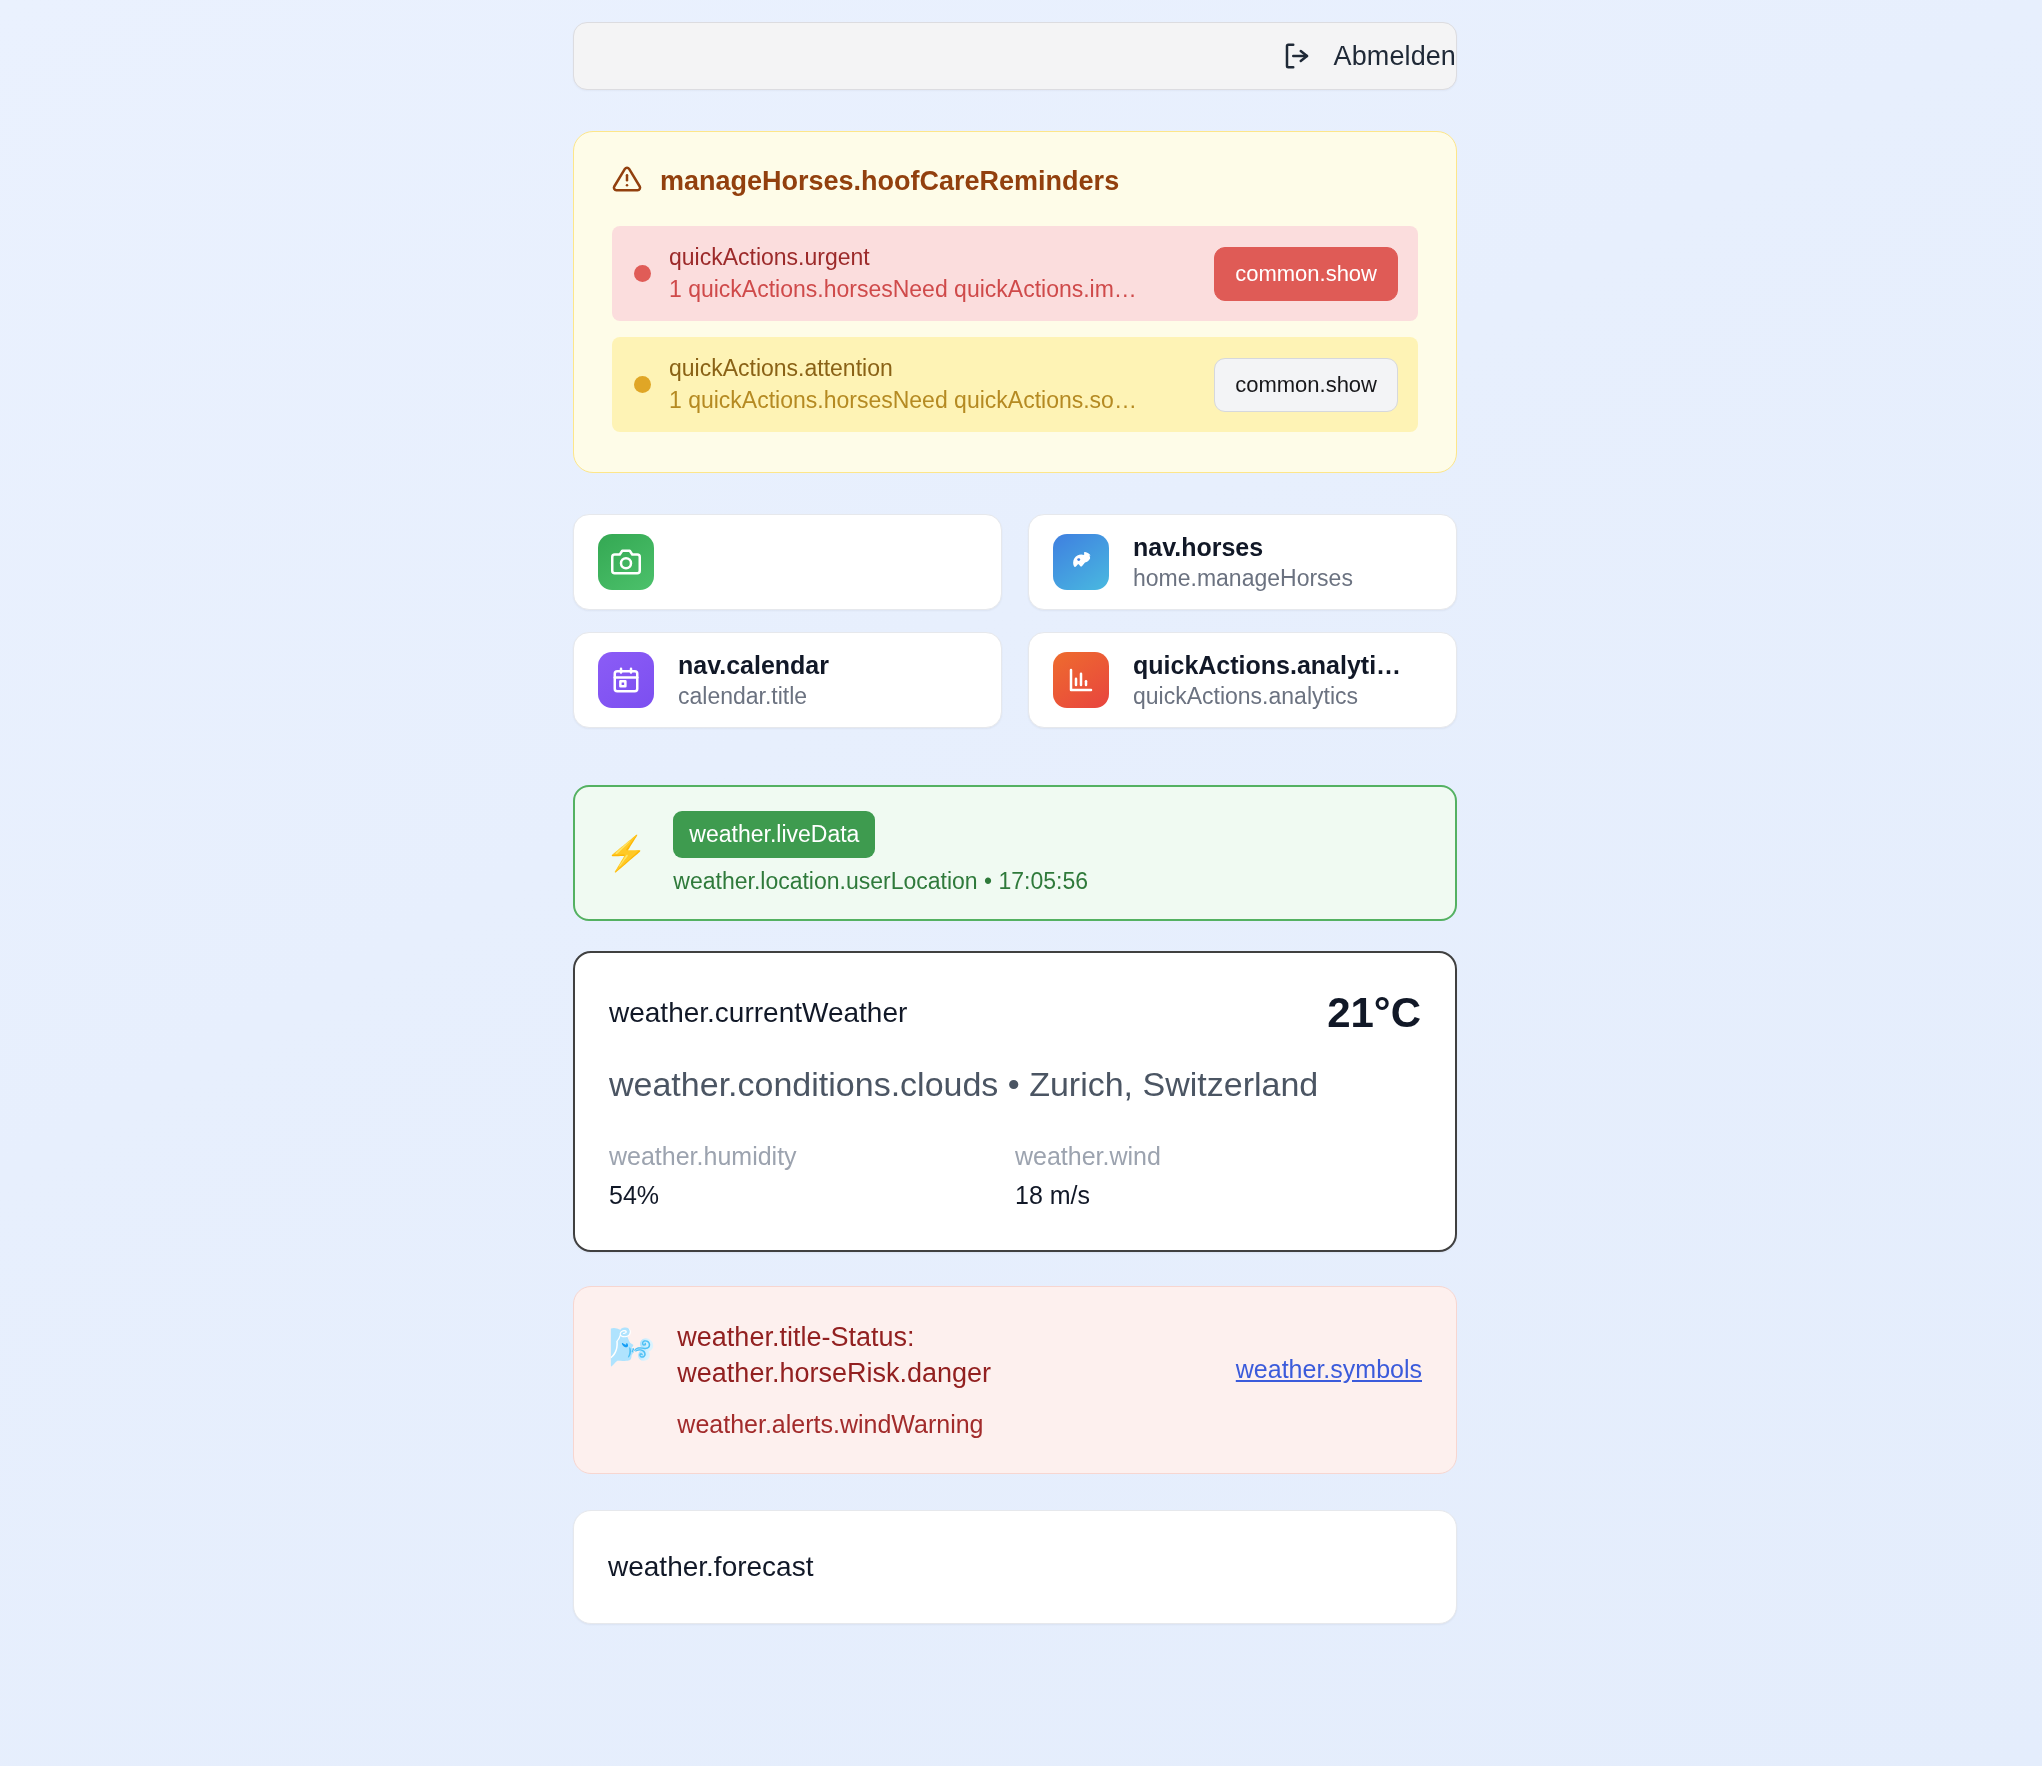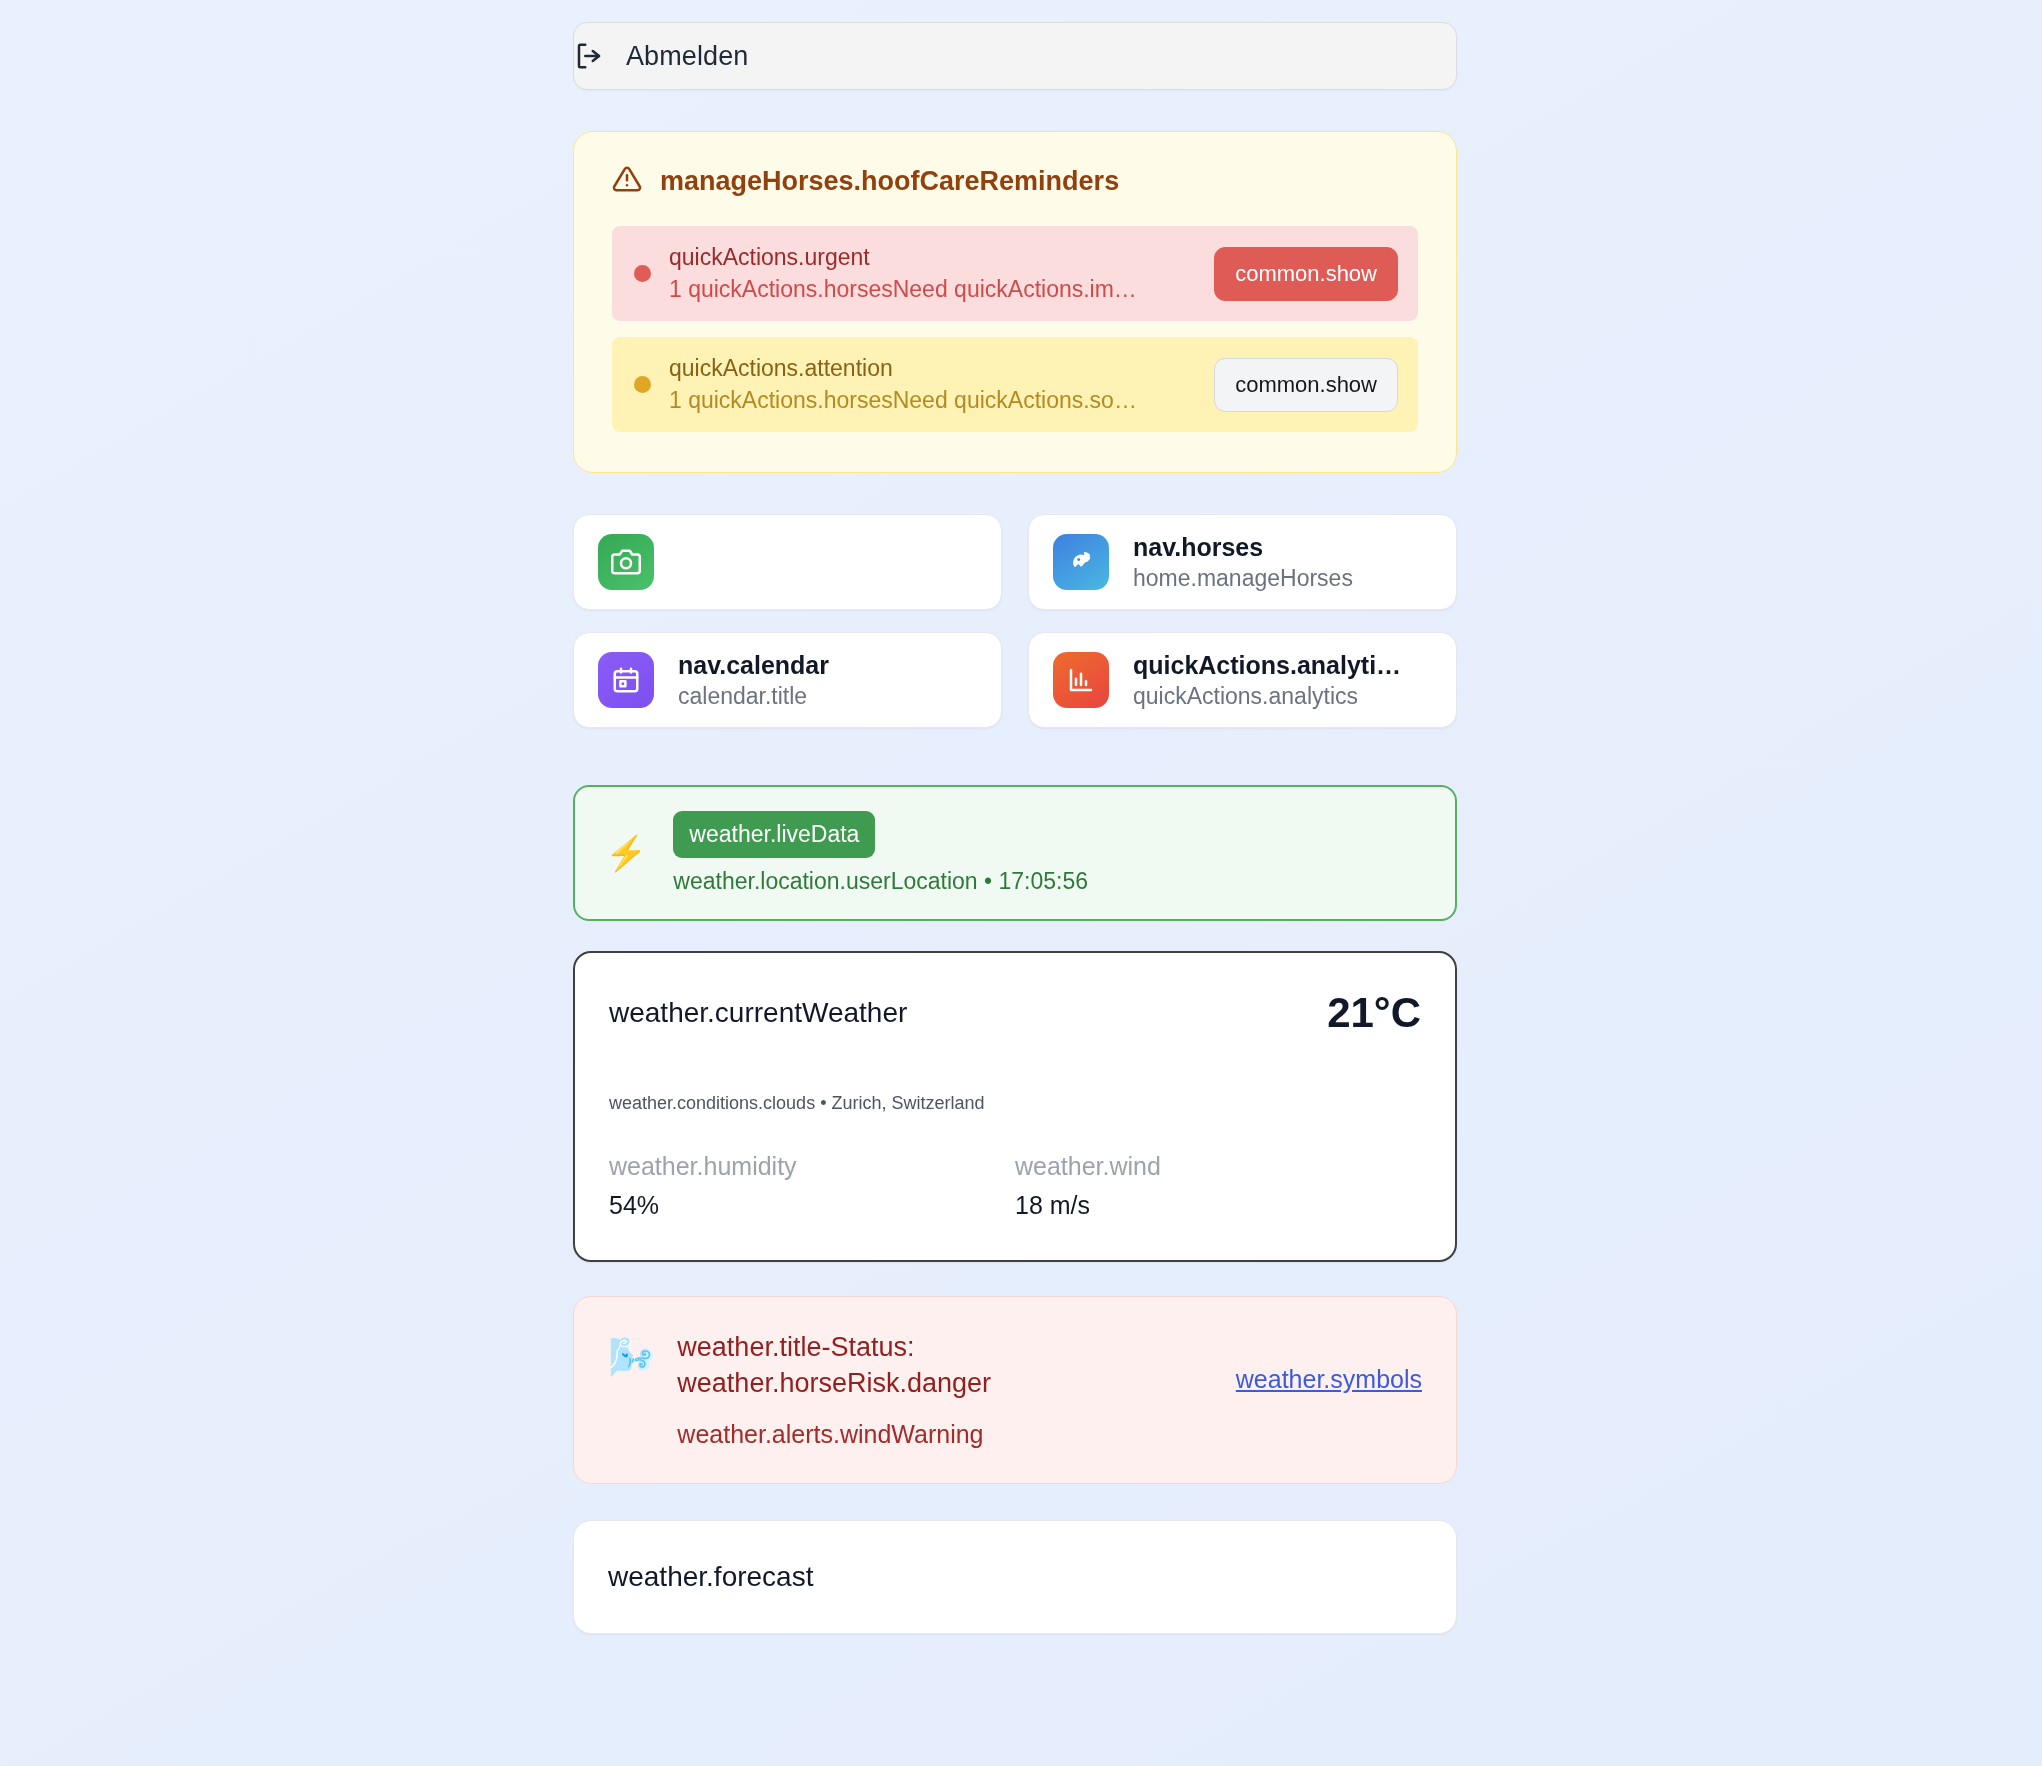--- a/index.html
+++ b/index.html
@@ -32,21 +32,21 @@
   
   .logout-btn {
     margin-top: 22px;
     height: 68px;
     width: 100%;
     background: #f4f4f5;
     border: 1px solid #dcdce0;
     border-radius: 14px;
     display: flex;
     align-items: center;
-    justify-content: flex-start;
+    justify-content: flex-end;
     gap: 22px;
     cursor: pointer;
     box-shadow: 0 1px 2px rgba(16,24,40,.04);
   }
   .logout-btn .icon { display: flex; align-items: center; }
   .logout-label {
     font-size: 27px;
     color: #1f2937;
     letter-spacing: .1px;
   }
@@ -215,22 +215,22 @@
     box-shadow: 0 1px 2px rgba(16,24,40,.05);
   }
   .weather-head {
     display: flex;
     align-items: center;
     justify-content: space-between;
   }
   .weather-title { font-size: 28px; color: #111827; }
   .weather-temp { font-size: 42px; font-weight: bold; color: #111827; }
   .weather-cond {
-    margin-top: 56px;
-    font-size: 18px;
+    margin-top: 28px;
+    font-size: 34px;
     color: #4b5563;
   }
   .metrics {
     margin-top: 38px;
     display: grid;
     grid-template-columns: 1fr 1fr;
   }
   .metric-label { font-size: 25px; color: #9ca3af; margin-bottom: 10px; }
   .metric-value { font-size: 25px; color: #111827; }
 

